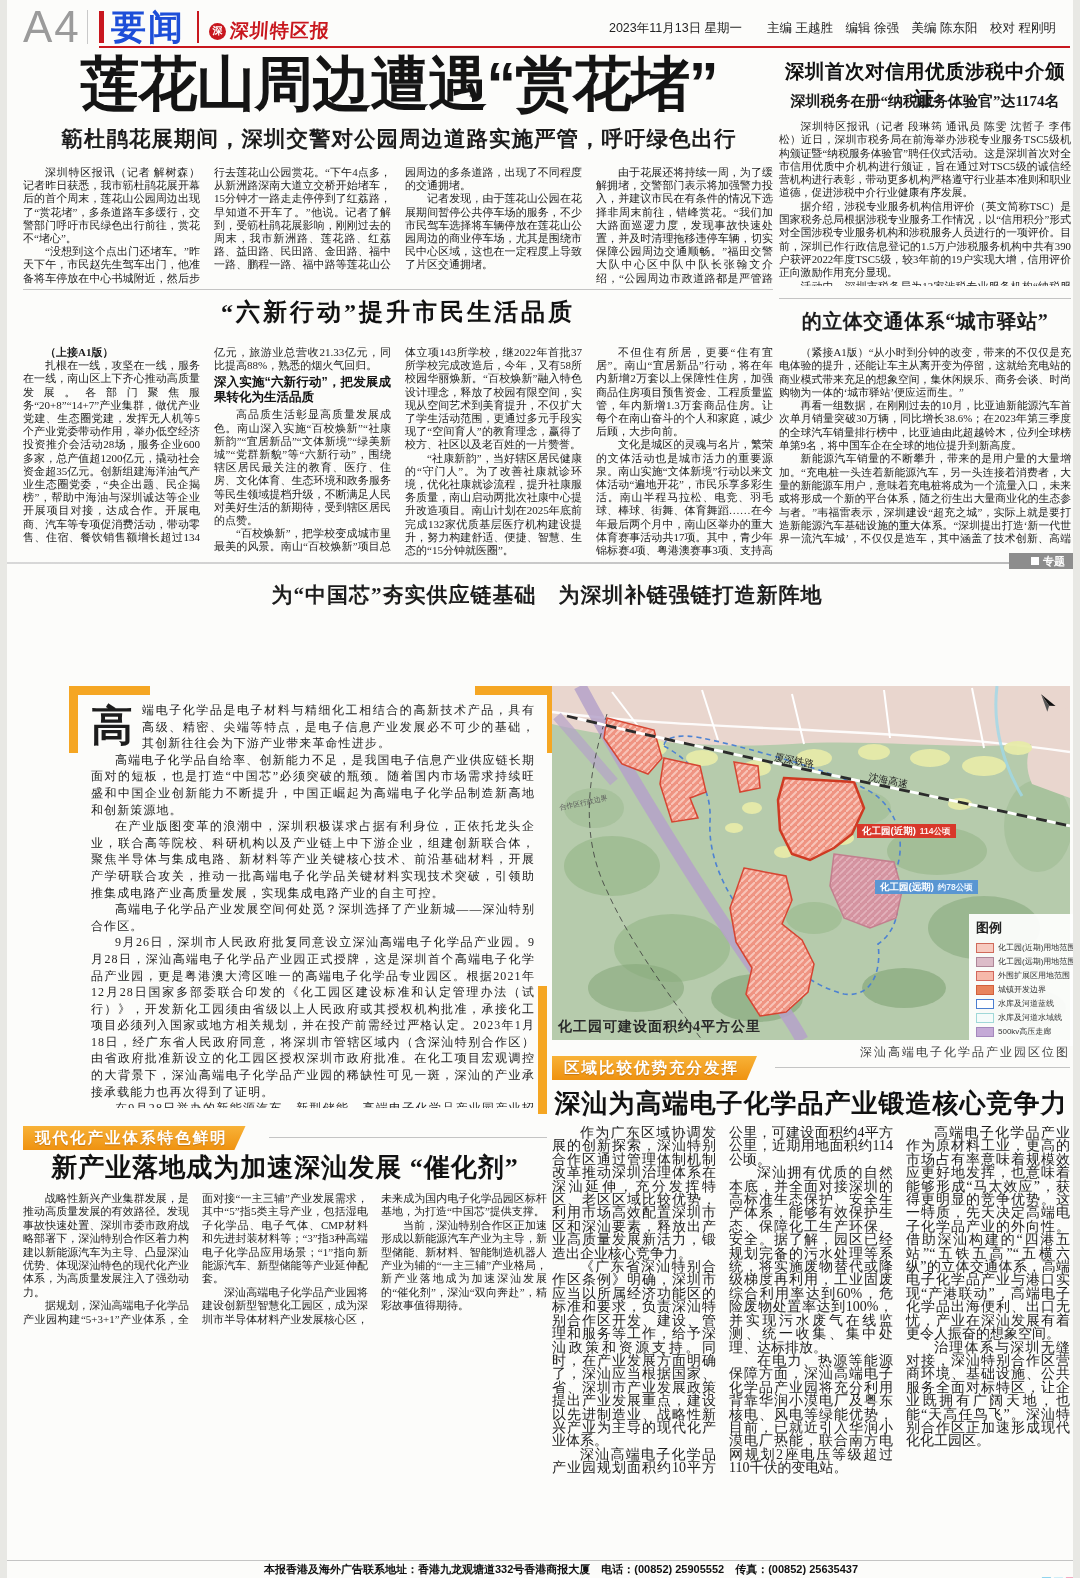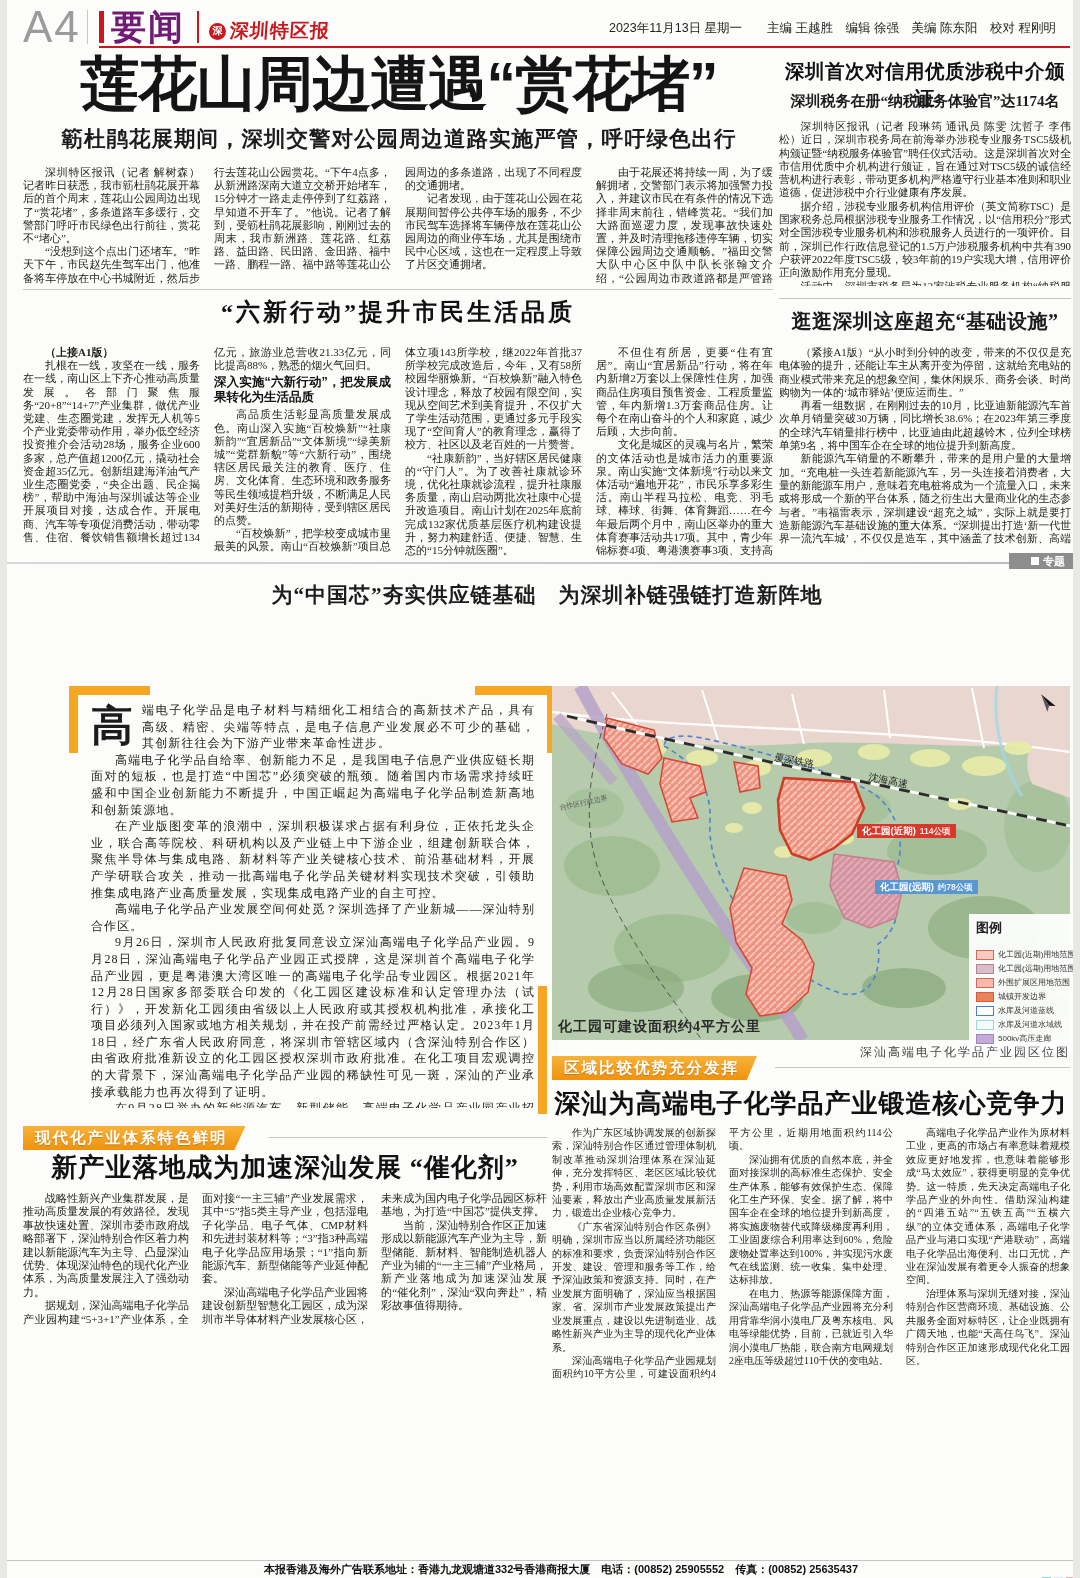--- a/index.html
+++ b/index.html
@@ -6,21 +6,21 @@
   #page{position:relative;width:1066px;height:1578px;margin:0 auto;background:#fcfcfa;overflow:hidden;
         font-family:"Liberation Serif","DejaVu Serif",serif;color:#1c1c1c;}
   .abs{position:absolute;}
   .sans{font-family:"Liberation Sans","DejaVu Sans",sans-serif;}
   .center{text-align:center;}
   .just{text-align:justify;}
   
   .ed-code{left:16px;top:2px;font-size:44px;color:#9b9b9b;letter-spacing:2px;font-weight:400;}
   .hd-div{left:80px;top:10px;width:1px;height:34px;background:#c9c9c9;}
   .red-bar{left:92px;top:11px;width:5px;height:32px;background:#c8171e;}
-  .sec-name{left:104px;top:4px;font-size:35px;font-weight:900;color:#701a75;letter-spacing:2px;}
+  .sec-name{left:104px;top:4px;font-size:35px;font-weight:900;color:#1d4ed8;letter-spacing:2px;}
   .red-bar2{left:190px;top:11px;width:2px;height:32px;background:#c8171e;}
   .logo{left:202px;top:18px;display:flex;align-items:center;gap:4px;}
   .logo-circle{width:17px;height:17px;border-radius:50%;background:#c8171e;color:#fff;font-size:10px;
                display:flex;align-items:center;justify-content:center;font-weight:700;}
   .logo-text{color:#c8171e;font-weight:900;font-size:19px;letter-spacing:1px;transform:skewX(-4deg);}
   .dateline{right:17px;top:20px;font-size:12.5px;color:#222;}
   .red-rule{left:92px;top:46px;width:971px;height:2px;background:#c8171e;}
   
   .headline-mega{font-weight:900;color:#141414;}
   .hl-serif{font-weight:700;color:#111;}
@@ -72,38 +72,38 @@
   
   .map-wrap{left:545px;top:686px;width:518px;height:354px;background:#b6cbac;overflow:hidden;}
   .map-label{position:absolute;color:#fff;font-size:9.5px;font-weight:700;line-height:14px;
              padding:0 5px;white-space:nowrap;font-family:"Liberation Sans",sans-serif;}
   .ml-red{background:#d8372a;}
   .ml-red .area{color:#ffe9e6;font-size:8.5px;margin-left:4px;}
   .ml-blue{background:#5a96d2;}
   .ml-blue .area{color:#eaf4ff;font-size:8.5px;margin-left:4px;}
   .legend{left:962px;top:914px;width:102px;background:rgba(255,255,255,.93);padding:5px 6px 6px 7px;
           font-family:"Liberation Sans",sans-serif;}
-  .legend-title{font-size:13px;font-weight:900;color:#222;margin-bottom:12px;}
+  .legend-title{font-size:13px;font-weight:900;color:#222;margin-bottom:5px;}
   .legend-row{display:flex;align-items:center;gap:4px;margin:3px 0;}
   .legend-row .sw{width:16px;height:8px;flex:0 0 16px;}
   .legend-row .lb{font-size:8px;color:#333;white-space:nowrap;}
   .map-note{left:551px;top:1018px;font-size:14px;font-weight:700;color:#2a2a2a;letter-spacing:1px;}
   .admin-label{left:552px;top:798px;font-size:7px;color:#5a5a5a;transform:rotate(-12deg);}
   .map-caption{left:545px;top:1044px;width:518px;text-align:right;font-size:12px;color:#444;letter-spacing:2px;}
   
   .okick{height:24px;display:flex;align-items:center;padding:0 18px 0 12px;
          background:linear-gradient(180deg,#f8b237,#ef9210);color:#fff;font-weight:900;font-size:15.5px;
          letter-spacing:2px;clip-path:polygon(0 0,100% 0,95% 100%,0 100%);
          font-family:"Liberation Sans",sans-serif;text-shadow:0 1px 1px rgba(140,70,0,.4);}
   
   .rg-kick{left:545px;top:1056px;}
   .rg-kline{left:768px;top:1067px;width:295px;}
   .rg-hl{left:545px;top:1086px;width:518px;font-size:26px;letter-spacing:1px;}
   .rg-body{left:545px;top:1126px;width:518px;height:420px;column-count:3;column-gap:13px;
-           font-size:10px;line-height:13.4px;}
+           font-size:14px;line-height:13.4px;}
   
   .in-kick{left:16px;top:1126px;}
   .in-kline{left:262px;top:1137px;width:278px;}
   .in-hl{left:16px;top:1150px;width:524px;font-size:26px;letter-spacing:1px;}
   .in-body{left:16px;top:1192px;width:524px;height:354px;column-count:3;column-gap:13px;
            font-size:11px;line-height:13.4px;}
   
   .foot-rule{left:0;top:1560px;width:1080px;}
   .footer{left:0;top:1562px;width:1080px;height:16px;display:flex;align-items:center;flex-direction:column;}
   .slash{width:9px;height:12px;transform:skewX(-28deg);margin-right:3px;}
@@ -161,21 +161,21 @@
     <div class="inline-subhead">深入实施“六新行动”，把发展成果转化为生活品质</div>
     <div>
         <p>高品质生活彰显高质量发展成色。南山深入实施“百校焕新”“社康新韵”“宜居新品”“文体新境”“绿美新城”“党群新貌”等“六新行动”，围绕辖区居民最关注的教育、医疗、住房、文化体育、生态环境和政务服务等民生领域提档升级，不断满足人民对美好生活的新期待，受到辖区居民的点赞。</p>
         <p>“百校焕新”，把学校变成城市里最美的风景。南山“百校焕新”项目总体立项143所学校，继2022年首批37所学校完成改造后，今年，又有58所校园华丽焕新。“百校焕新”融入特色设计理念，释放了校园有限空间，实现从空间艺术到美育提升，不仅扩大了学生活动范围，更通过多元手段实现了“空间育人”的教育理念，赢得了校方、社区以及老百姓的一片赞誉。</p>
         <p>“社康新韵”，当好辖区居民健康的“守门人”。为了改善社康就诊环境，优化社康就诊流程，提升社康服务质量，南山启动两批次社康中心提升改造项目。南山计划在2025年底前完成132家优质基层医疗机构建设提升，努力构建舒适、便捷、智慧、生态的“15分钟就医圈”。</p>
         <p>不但住有所居，更要“住有宜居”。南山“宜居新品”行动，将在年内新增2万套以上保障性住房，加强商品住房项目预售资金、工程质量监管，年内新增1.3万套商品住房。让每个在南山奋斗的个人和家庭，减少后顾，大步向前。</p>
         <p>文化是城区的灵魂与名片，繁荣的文体活动也是城市活力的重要源泉。南山实施“文体新境”行动以来文体活动“遍地开花”，市民乐享多彩生活。南山半程马拉松、电竞、羽毛球、棒球、街舞、体育舞蹈……在今年最后两个月中，南山区举办的重大体育赛事活动共17项。其中，青少年锦标赛4项、粤港澳赛事3项、支持高水平赛事3项、品牌赛事3项、品牌活动2项、全民健身活动2项。</p>
       </div>
   </div>
 
-  <div class="abs cc-hl center">逛逛深圳这座超充“基础设施”</div>
+  <div class="abs cc-hl center">的立体交通体系“城市驿站”</div>
   <div class="abs cc-body just">
       <p>（紧接A1版）“从小时到分钟的改变，带来的不仅仅是充电体验的提升，还能让车主从离开变为停留，这就给充电站的商业模式带来充足的想象空间，集休闲娱乐、商务会谈、时尚购物为一体的‘城市驿站’便应运而生。”</p>
       <p>再看一组数据，在刚刚过去的10月，比亚迪新能源汽车首次单月销量突破30万辆，同比增长38.6%；在2023年第三季度的全球汽车销量排行榜中，比亚迪由此超越铃木，位列全球榜单第9名，将中国车企在全球的地位提升到新高度。</p>
       <p>新能源汽车销量的不断攀升，带来的是用户量的大量增加。“充电桩一头连着新能源汽车，另一头连接着消费者，大量的新能源车用户，意味着充电桩将成为一个流量入口，未来或将形成一个新的平台体系，随之衍生出大量商业化的生态参与者。”韦福雷表示，深圳建设“超充之城”，实际上就是要打造新能源汽车基础设施的重大体系。“深圳提出打造‘新一代世界一流汽车城’，不仅仅是造车，其中涵盖了技术创新、高端制造创新、消费应用场景创新、商业模式创新以及生态文化创新，是整个产业生态体系的重构。”</p>
     </div>
 
   <div class="abs band"></div>
   <div class="abs special-tag sans">
     <span class="sq"></span>
     <span>专题</span>
@@ -323,21 +323,21 @@
   <div class="abs map-note">化工园可建设面积约4平方公里</div>
   <div class="abs map-caption">深汕高端电子化学品产业园区位图</div>
 
   <div class="abs okick rg-kick">区域比较优势充分发挥</div>
   <div class="abs thin-rule rg-kline"></div>
   <div class="abs rg-hl hl-serif center">深汕为高端电子化学品产业锻造核心竞争力</div>
   <div class="abs rg-body body-cols just">
       <p>作为广东区域协调发展的创新探索，深汕特别合作区通过管理体制机制改革推动深圳治理体系在深汕延伸，充分发挥特区、老区区域比较优势，利用市场高效配置深圳市区和深汕要素，释放出产业高质量发展新活力，锻造出企业核心竞争力。</p>
       <p>《广东省深汕特别合作区条例》明确，深圳市应当以所属经济功能区的标准和要求，负责深汕特别合作区开发、建设、管理和服务等工作，给予深汕政策和资源支持。同时，在产业发展方面明确了，深汕应当根据国家、省、深圳市产业发展政策提出产业发展重点，建设以先进制造业、战略性新兴产业为主导的现代化产业体系。</p>
       <p>深汕高端电子化学品产业园规划面积约10平方公里，可建设面积约4平方公里，近期用地面积约114公顷。</p>
-      <p>深汕拥有优质的自然本底，并全面对接深圳的高标准生态保护、安全生产体系，能够有效保护生态、保障化工生产环保、安全。据了解，将中国车企在全球的地位提升到新高度，将实施废物替代或降级梯度再利用，工业固废综合利用率达到60%，危险废物处置率达到100%，并实现污水废气在线监测、统一收集、集中处理、达标排放。</p>
+      <p>深汕拥有优质的自然本底，并全面对接深圳的高标准生态保护、安全生产体系，能够有效保护生态、保障化工生产环保、安全。据了解，园区已经规划完备的污水处理等系统，将实施废物替代或降级梯度再利用，工业固废综合利用率达到60%，危险废物处置率达到100%，并实现污水废气在线监测、统一收集、集中处理、达标排放。</p>
       <p>在电力、热源等能源保障方面，深汕高端电子化学品产业园将充分利用背靠华润小漠电厂及粤东核电、风电等绿能优势，目前，已就近引入华润小漠电厂热能，联合南方电网规划2座电压等级超过110千伏的变电站。</p>
       <p>高端电子化学品产业作为原材料工业，更高的市场占有率意味着规模效应更好地发挥，也意味着能够形成“马太效应”，获得更明显的竞争优势。这一特质，先天决定高端电子化学品产业的外向性。借助深汕构建的“四港五站”“五铁五高”“五横六纵”的立体交通体系，高端电子化学品产业与港口实现“产港联动”，高端电子化学品出海便利、出口无忧，产业在深汕发展有着更令人振奋的想象空间。</p>
       <p>治理体系与深圳无缝对接，深汕特别合作区营商环境、基础设施、公共服务全面对标特区，让企业既拥有广阔天地，也能“天高任鸟飞”。深汕特别合作区正加速形成现代化化工园区。</p>
     </div>
 
   <div class="abs okick in-kick">现代化产业体系特色鲜明</div>
   <div class="abs thin-rule in-kline"></div>
   <div class="abs in-hl hl-serif center">新产业落地成为加速深汕发展 “催化剂”</div>
   <div class="abs in-body body-cols just">
       <p>战略性新兴产业集群发展，是推动高质量发展的有效路径。发现事故快速处置、深圳市委市政府战略部署下，深汕特别合作区着力构建以新能源汽车为主导、凸显深汕优势、体现深汕特色的现代化产业体系，为高质量发展注入了强劲动力。</p>

